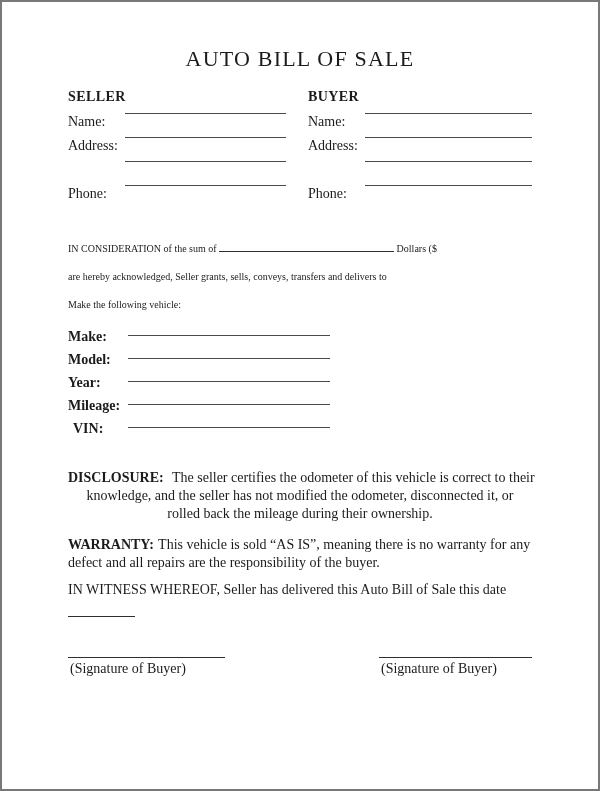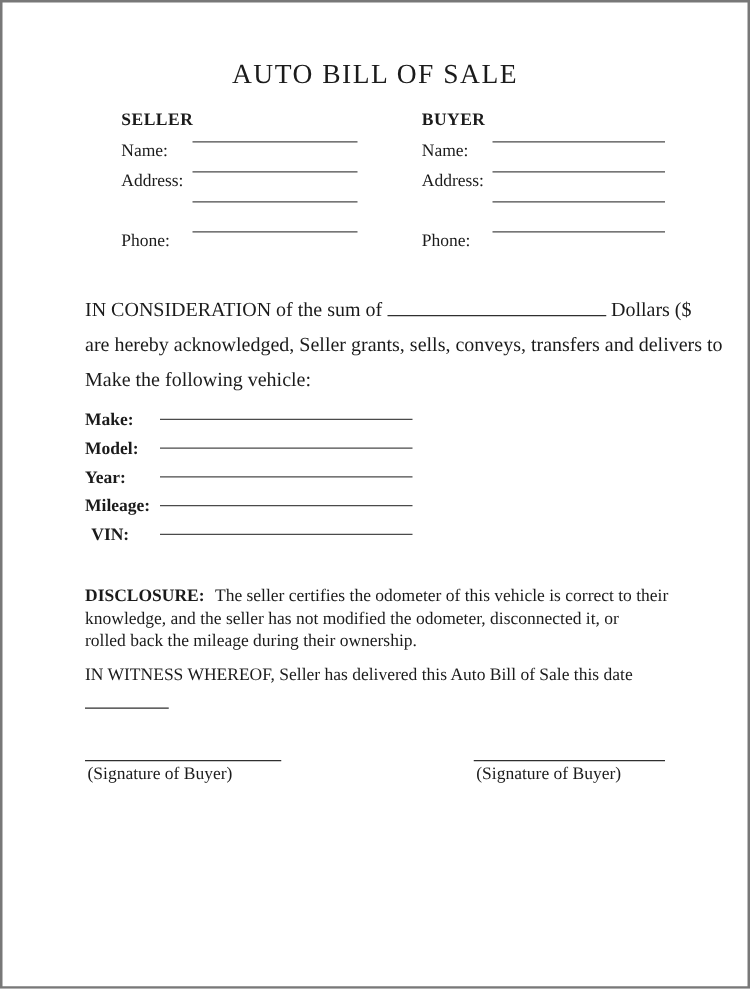--- a/index.html
+++ b/index.html
@@ -14,46 +14,46 @@
     overflow: hidden;
   }
   h1.doc-title {
     margin: 0; text-align: center;
     font-size: 22px; line-height: 30px;
     font-weight: 400; letter-spacing: 1.2px;
     white-space: nowrap;
   }
   
   .parties { display: flex; gap: 22px; margin-top: 15px; }
-  .party { width: 218px; margin-left: 29px; }
+  .party { width: 218px; }
   .party.buyer { width: 224px; }
   .party-heading {
     font-size: 14px; font-weight: bold; letter-spacing: 0.4px;
     line-height: 16px; margin-bottom: 8px;
   }
   .frow { display: flex; height: 24px; font-size: 14px; }
   .flabel { flex: none; width: 57px; line-height: 18px; }
   .fline { flex: 1; height: 0; border-bottom: 1px solid #4a4a4a; margin-bottom: 3px; }
   
   .para { margin: 0; font-size: 14px; line-height: 18px; }
   .para-line { display: block; white-space: nowrap; }
-  .consideration { margin-top: 26px; font-size: 16px; line-height: 28px; }
+  .consideration { margin-top: 26px; font-size: 10px; line-height: 28px; }
   .cline { white-space: nowrap; }
   .blank { display: inline-block; height: 11px; border-bottom: 1px solid #2f2f2f; vertical-align: baseline; }
   .blank-sum { width: 175px; }
   .blank-dollars { width: 92px; }
   .blank-cents { width: 27px; }
   .blank-date { width: 67px; height: 12px; }
   
   .vehicle { margin-top: 6px; }
   .vrow { display: flex; align-items: center; height: 23px; width: 262px; font-size: 14px; }
   .vlabel { flex: none; width: 60px; font-weight: bold; line-height: 18px; }
   .vlabel.vin { padding-left: 5px; }
   .vline { flex: 1; height: 0; border-bottom: 1px solid #4a4a4a; margin-bottom: 3px; }
-  .disclosure { margin-top: 29px; }
+  .disclosure { margin-top: 29px; text-align: center; }
   .disclosure b { margin-right: 5px; }
   .warranty { margin-top: 13px; }
   .warranty b { margin-right: 1px; }
   .witness { margin-top: 9px; }
   .witness-blank-row { margin-top: 4px; height: 14px; }
   
   .signatures { display: flex; justify-content: space-between; margin-top: 40px; }
   .sig-block { width: 157px; }
   .sig-block.buyer { width: 153px; }
   .sig-line { height: 0; border-top: 1px solid #2f2f2f; }
@@ -140,20 +140,24 @@
       <span class="vline"></span>
     </div>
   </div>
 
   <p class="para disclosure">
     <span class="para-line"><b>DISCLOSURE:</b> <span>The seller certifies the odometer of this vehicle is correct to their</span></span>
     <span class="para-line">knowledge, and the seller has not modified the odometer, disconnected it, or</span>
     <span class="para-line">rolled back the mileage during their ownership.</span>
   </p>
 
+  <p class="para warranty">
+    <span class="para-line"><b>WARRANTY:</b> <span>This vehicle is sold “AS IS”, meaning there is no warranty for any</span></span>
+    <span class="para-line">defect and all repairs are the responsibility of the buyer.</span>
+  </p>
 
   <p class="para witness">
     <span class="para-line">IN WITNESS WHEREOF, Seller has delivered this Auto Bill of Sale this date</span>
   </p>
   <div class="witness-blank-row">
     <span class="blank blank-date"></span>
   </div>
 
   <div class="signatures">
     <div class="sig-block seller">

